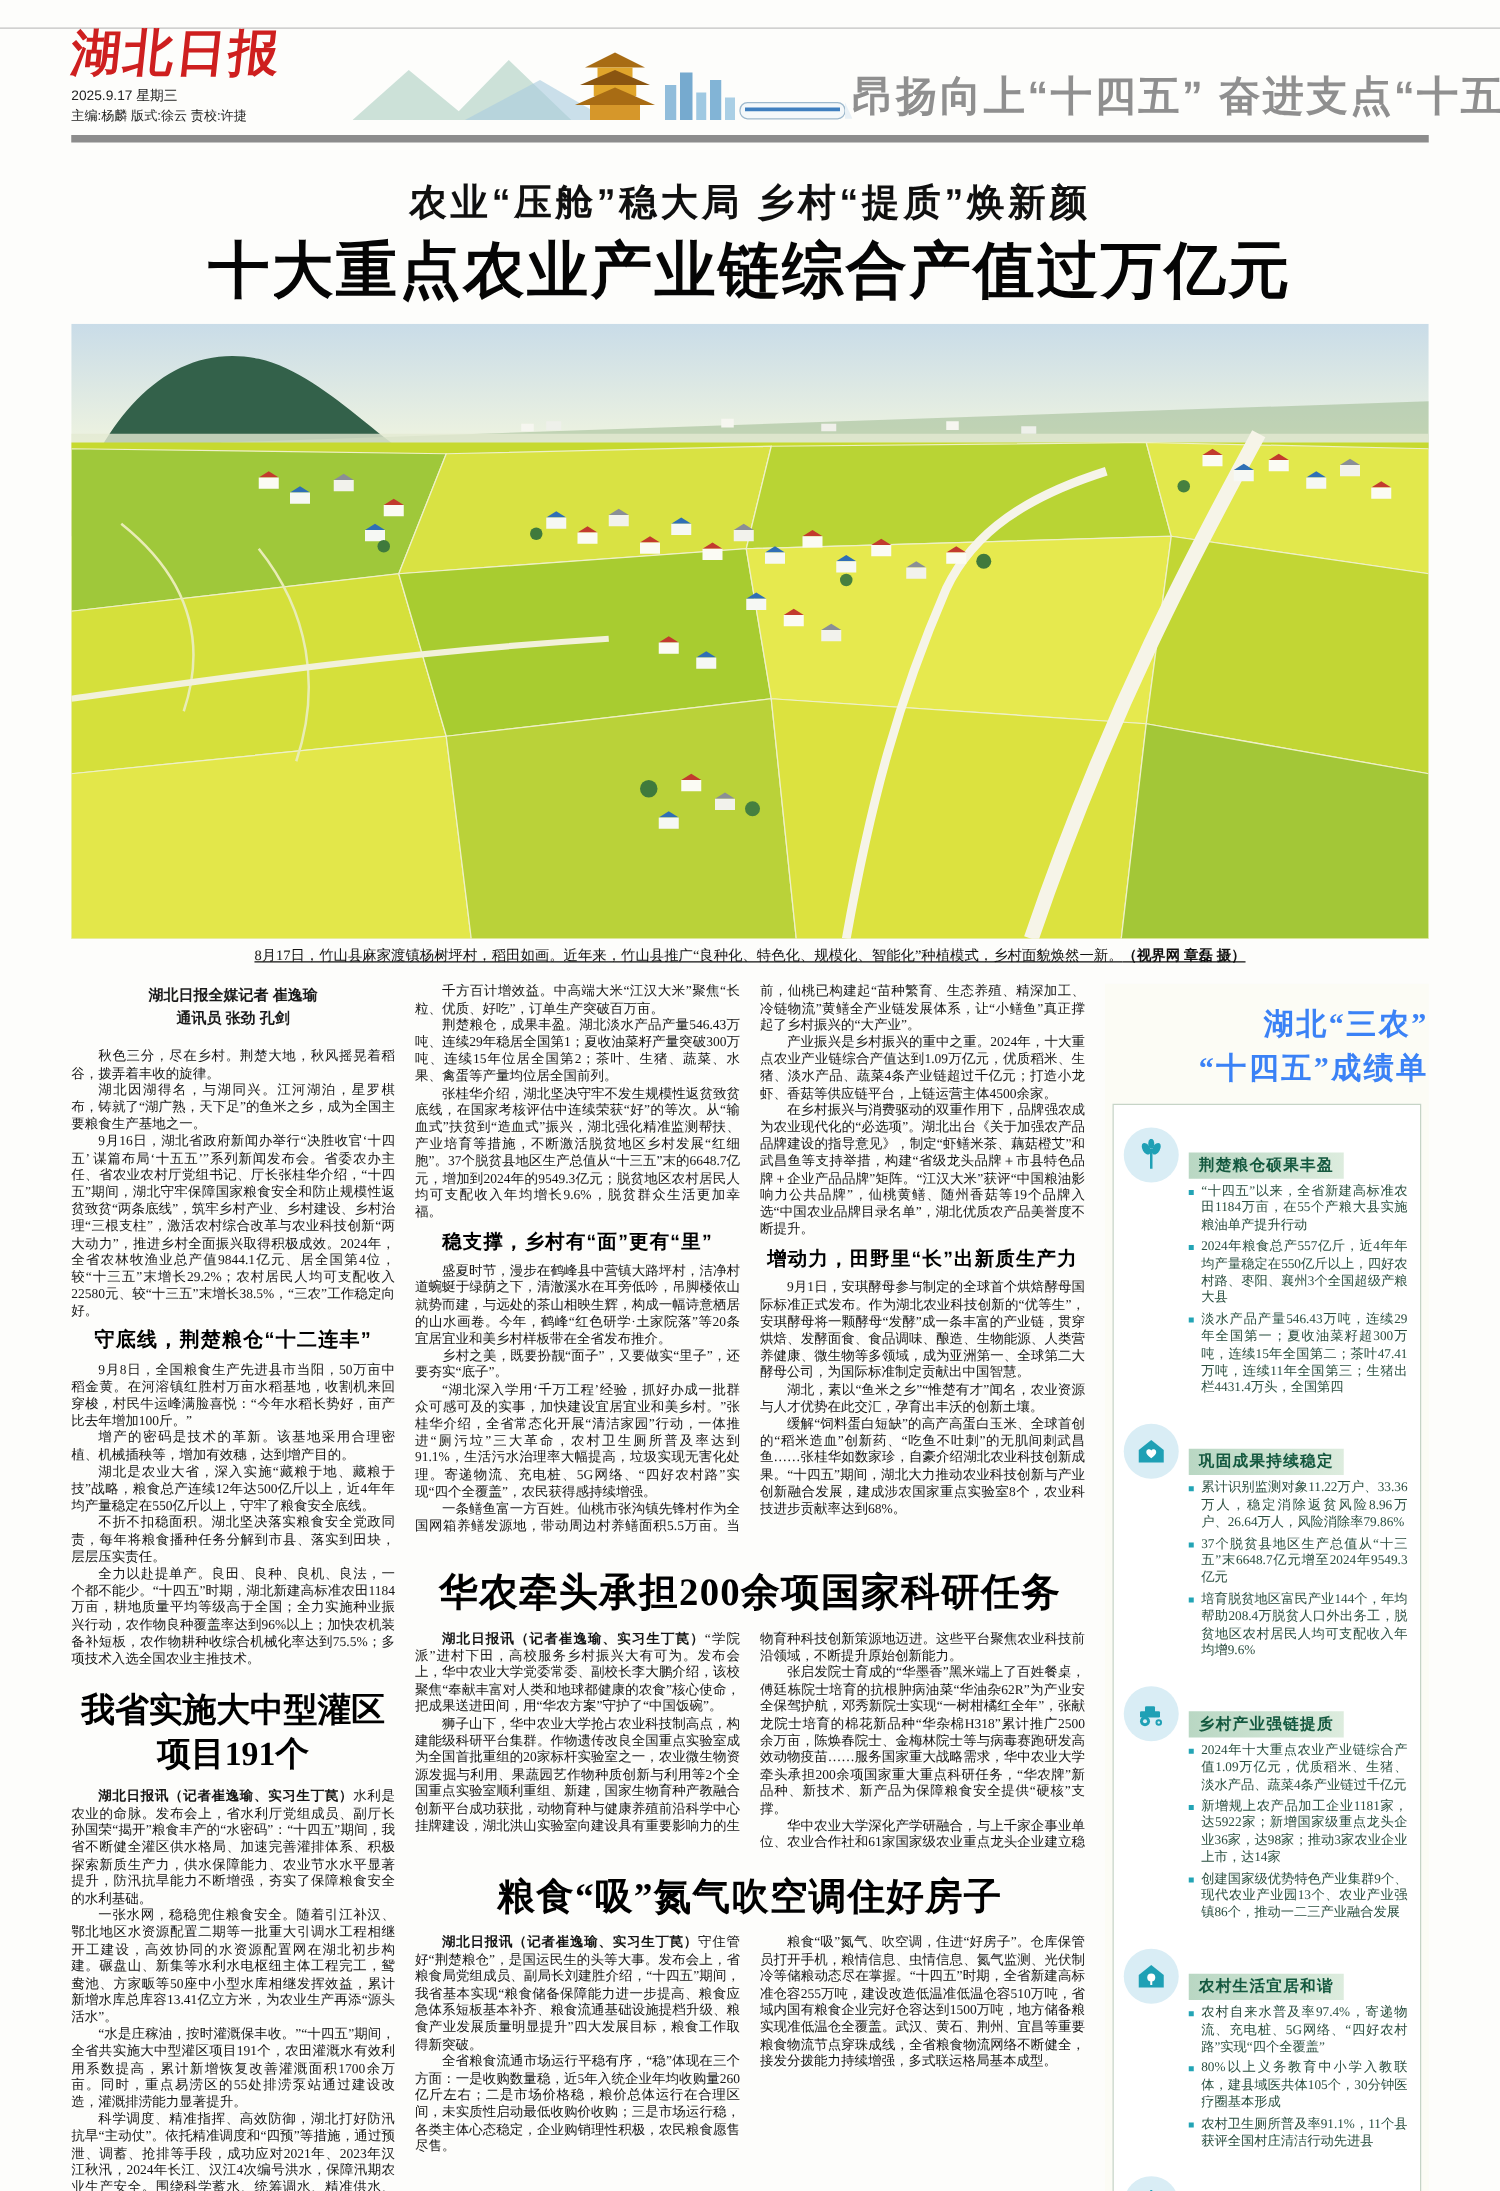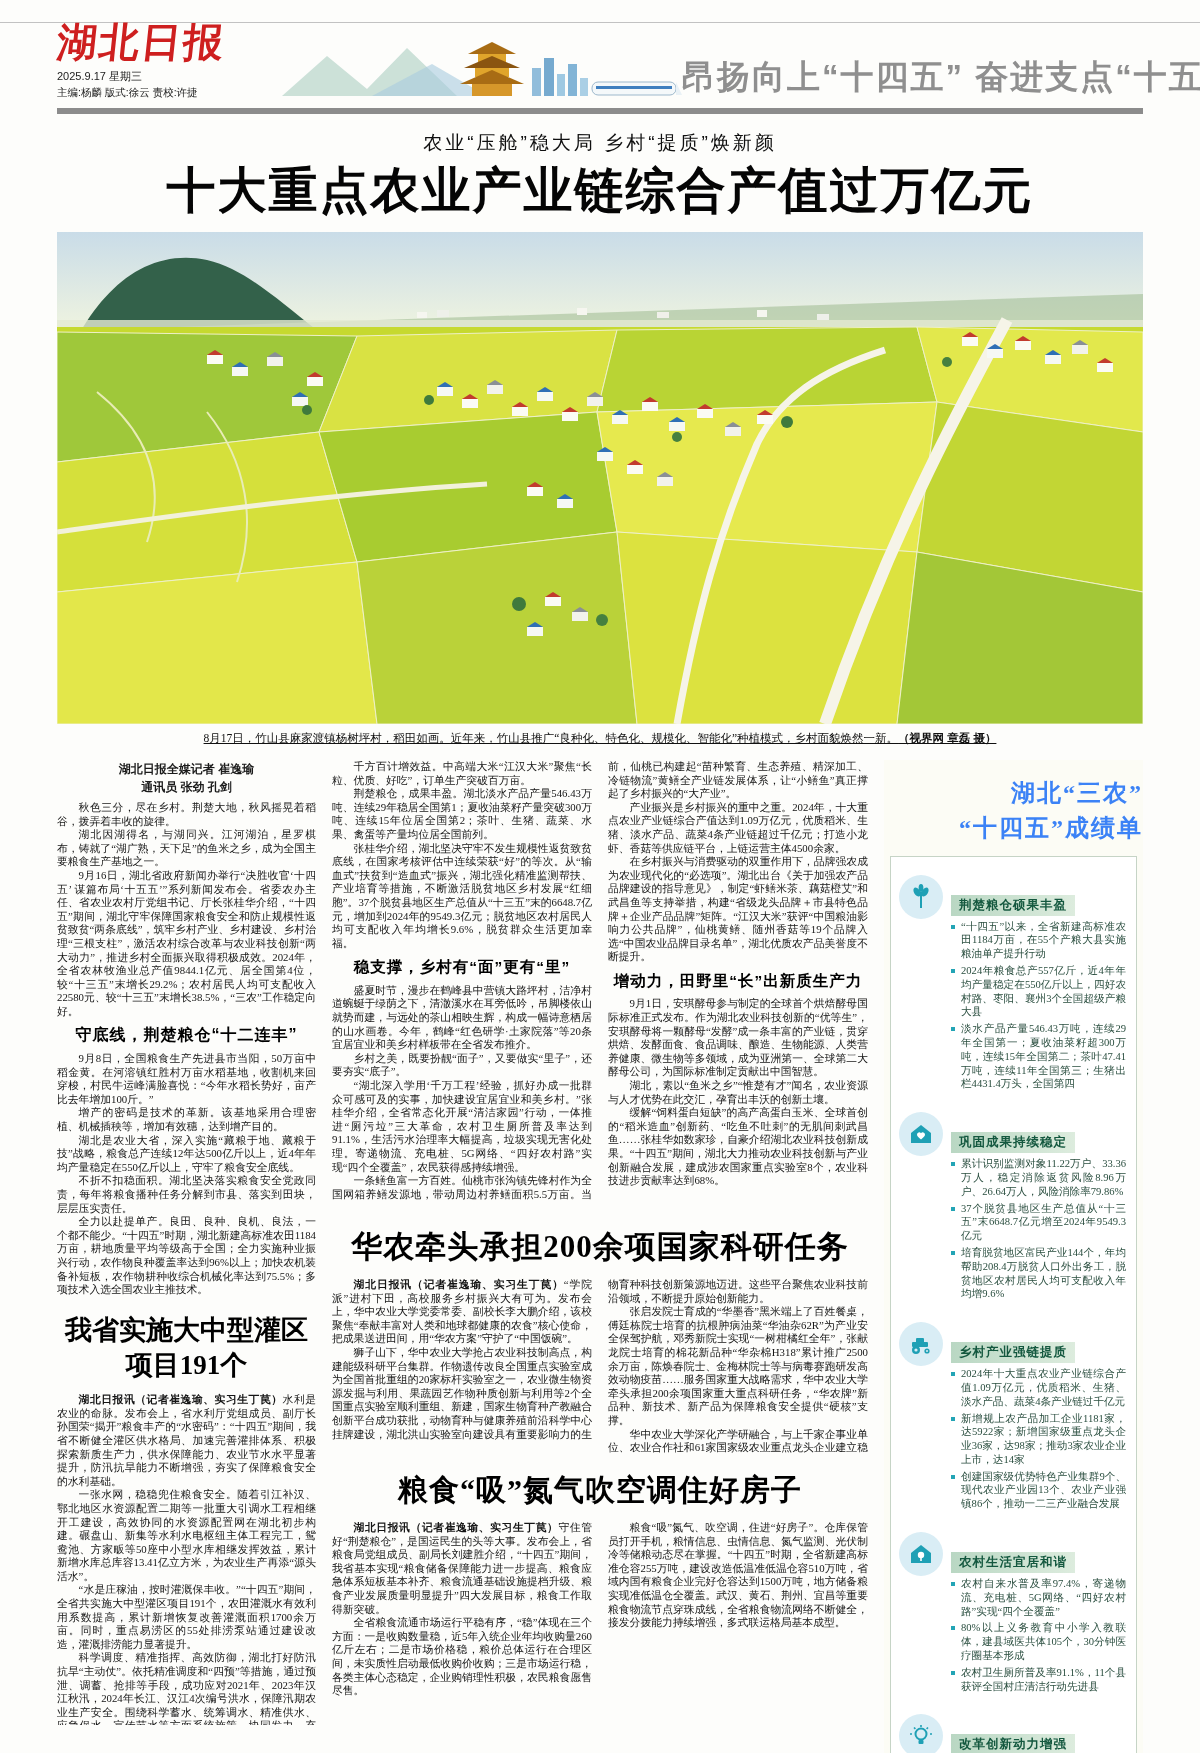--- a/index.html
+++ b/index.html
@@ -13,33 +13,33 @@
   .paper-name{font-size:40px;line-height:1;font-weight:bold;color:#ce1f1f;
               font-family:"Liberation Serif",serif;transform:skewX(-6deg);letter-spacing:2px;}
   .date-line{font-size:11px;color:#222;margin-top:6px;font-family:"Liberation Sans",sans-serif;}
   .staff-line{font-size:10.5px;color:#222;margin-top:2px;font-family:"Liberation Sans",sans-serif;}
   .header-art{flex:0 0 auto;width:400px;height:66px;}
   .slogan{flex:1 1 auto;text-align:right;font-family:"Liberation Sans",sans-serif;
           font-weight:bold;font-size:33px;color:#8f8f8f;letter-spacing:2px;white-space:nowrap;}
   .thick-rule{height:6px;background:#8c8c8c;margin-top:8px;}
   
   .headline-block{text-align:center;font-family:"Liberation Sans",sans-serif;}
-  .kicker{margin-top:16px;font-size:19px;font-weight:normal;color:#101010;letter-spacing:3px;}
+  .kicker{margin-top:28px;font-size:30px;font-weight:bold;color:#101010;letter-spacing:3px;}
   .main-headline{margin:8px 0 0 0;font-size:49px;font-weight:700;color:#050505;letter-spacing:2px;line-height:1.1;}
   
   .lead-photo{margin:14px 0 0 0;}
   .lead-photo svg{display:block;width:1086px;height:492px;}
   .photo-caption{margin-top:6px;text-align:center;font-size:11.5px;color:#111;line-height:1.4;text-decoration:underline;}
   .photo-caption b{font-family:"Liberation Sans",sans-serif;}
   
   .content{display:flex;gap:16px;margin-top:14px;}
   .colA{width:259px;flex:0 0 auto;}
   .colMid{width:536px;flex:0 0 auto;}
   .colSide{width:259px;flex:0 0 auto;}
-  .byline{text-align:center;font-weight:bold;font-size:12px;line-height:1.5;margin-bottom:5px;
+  .byline{text-align:center;font-weight:bold;font-size:12px;line-height:1.5;margin-bottom:16px;
           font-family:"Liberation Sans",sans-serif;}
   .body-text{font-size:10.8px;line-height:13.6px;text-align:justify;color:#151515;}
   .body-text p{margin:0;text-indent:2em;}
   .body-text p b{font-family:"Liberation Sans",sans-serif;}
   .clip1{height:498px;overflow:hidden;}
   .sec-head{font-family:"Liberation Sans",sans-serif;font-weight:bold;font-size:16px;
             text-align:center;margin:10px 0;color:#000;letter-spacing:1px;text-indent:0 !important;}
   .mid-flow{column-count:2;column-gap:16px;column-fill:auto;height:452px;overflow:hidden;}
   .mid-flow .sec-head{font-size:15.5px;}
   

